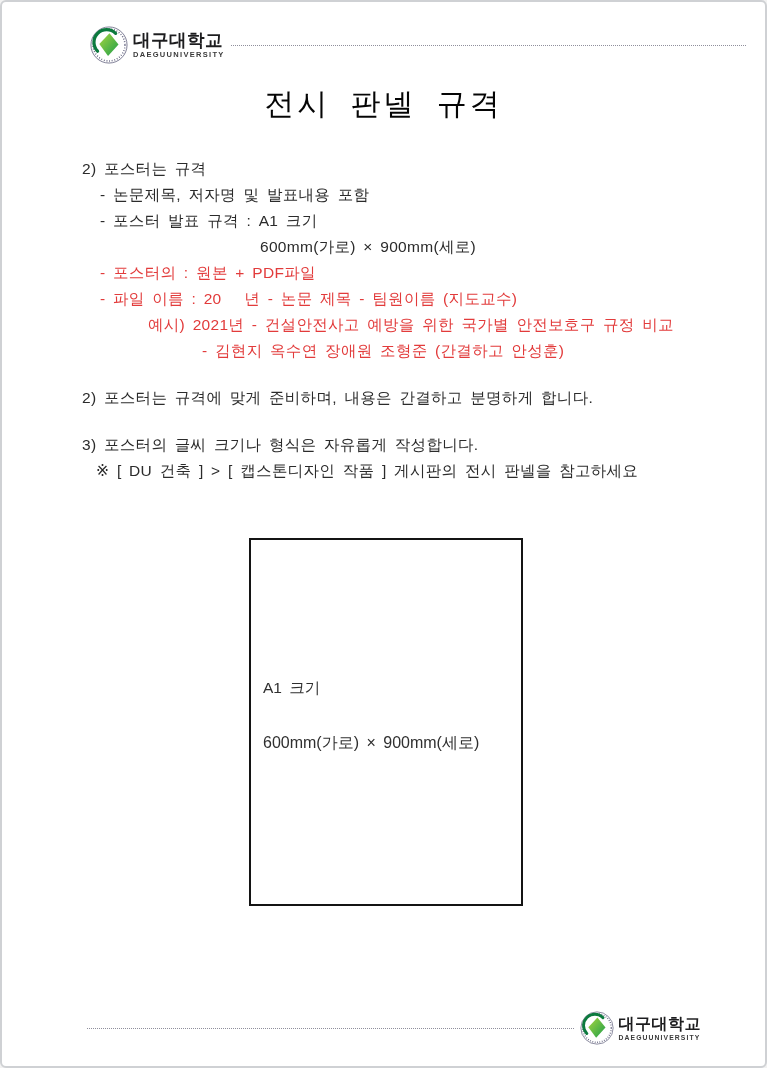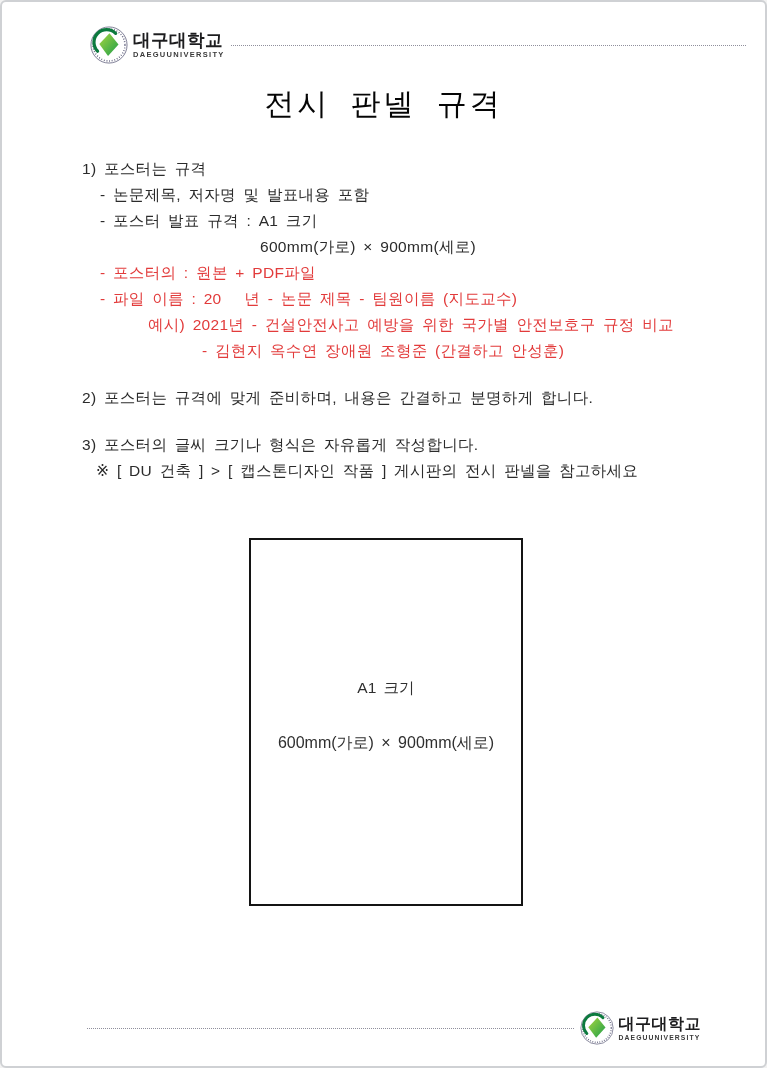--- a/index.html
+++ b/index.html
@@ -84,22 +84,22 @@
 
   
   .panel-box {
     position: absolute;
     left: 247px; top: 536px;
     width: 274px; height: 368px;
     border: 2px solid #141414;
     background: #ffffff;
   }
   .panel-box .pb-line {
-    position: absolute; left: 0; width: 100%;
-    text-align: center; color: #2f2f2f;
+    position: absolute; left: 12px; width: 100%;
+    text-align: left; color: #2f2f2f;
     white-space: pre-wrap; word-spacing: 3px;
   }
   .pb-size { top: 138px; font-size: 15.5px; }
   .pb-dims { top: 193px; font-size: 16px; }
 </style>
 </head>
 <body>
 
 <div class="page">
 
@@ -122,21 +122,21 @@
         <span class="logo-kr">대구대학교</span>
         <span class="logo-en">DAEGUUNIVERSITY</span>
       </div>
     </div>
     <div class="dotted"></div>
   </div>
 
   <h1 class="doc-title">전시 판넬 규격</h1>
 
   <div class="body-block">
-    <div class="l">1) 포스터는 규격</div>
+    <div class="l">2) 포스터는 규격</div>
     <div class="l ind-a">- 논문제목, 저자명 및 발표내용 포함</div>
     <div class="l ind-a">- 포스터 발표 규격 : A1 크기</div>
     <div class="l ind-b">600mm(가로) × 900mm(세로)</div>
     <div class="l ind-a red">- 포스터의 : 원본 + PDF파일</div>
     <div class="l ind-a red">- 파일 이름 : 20   년 - 논문 제목 - 팀원이름 (지도교수)</div>
     <div class="l ind-c red">예시) 2021년 - 건설안전사고 예방을 위한 국가별 안전보호구 규정 비교</div>
     <div class="l ind-d red">- 김현지 옥수연 장애원 조형준 (간결하고 안성훈)</div>
     <div class="l gap">2) 포스터는 규격에 맞게 준비하며, 내용은 간결하고 분명하게 합니다.</div>
     <div class="l gap">3) 포스터의 글씨 크기나 형식은 자유롭게 작성합니다.</div>
     <div class="l ind-e">※ [ DU 건축 ] &gt; [ 캡스톤디자인 작품 ] 게시판의 전시 판넬을 참고하세요</div>

